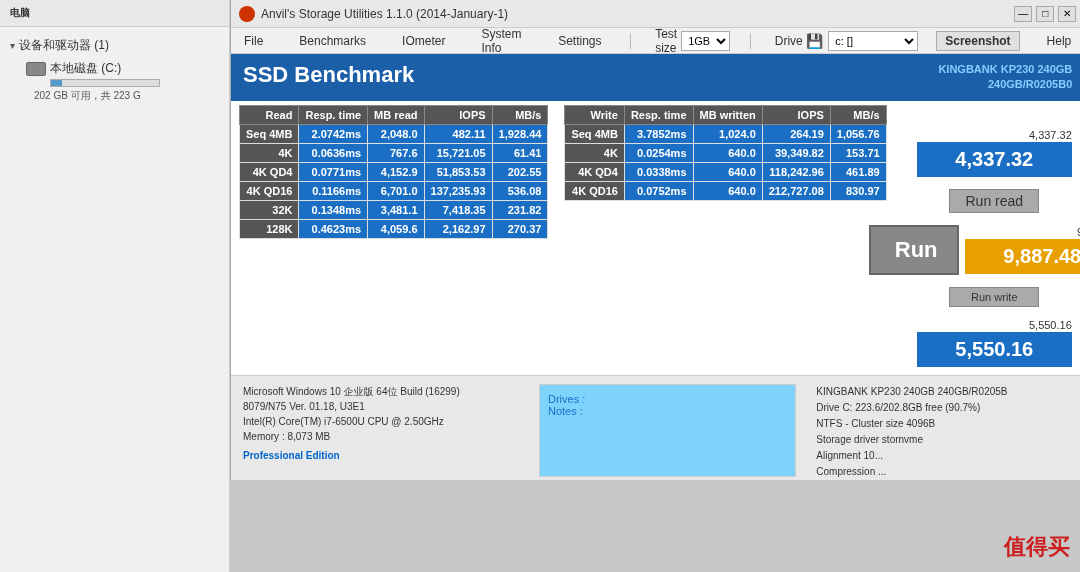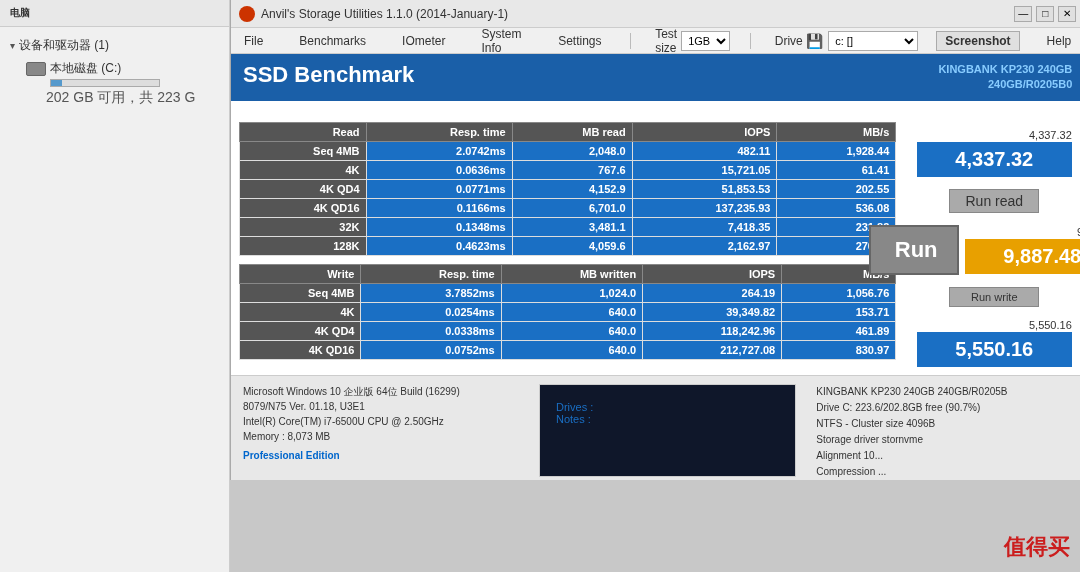--- a/index.html
+++ b/index.html
@@ -70,23 +70,23 @@
       height: 8px;
       background: #ddd;
       border: 1px solid #aaa;
       margin: 2px 0 2px 24px;
     }
     .disk-bar {
       height: 100%;
       background: #5599cc;
     }
     .disk-info {
-      font-size: 14px;
+      font-size: 10px;
       color: #555;
-      margin-left: 20px;
+      margin-left: 8px;
     }
 
     
     .main-window {
       flex: 1;
       height: 480px;
       background: #f5f5f5;
       display: flex;
       flex-direction: column;
       border-left: 1px solid #aaa;
@@ -324,39 +324,38 @@
     }
     .bottom-left .pro-edition {
       color: #0066cc;
       font-weight: bold;
       margin-top: 4px;
     }
     .bottom-middle {
       flex: 1;
       border: 1px solid #ccc;
       margin: 8px;
-      background: #0f172a;
-      padding: 16px;
+      background: #7dd3fc;
+      padding: 8px;
       font-size: 11px;
       color: #1a6fc4;
     }
     .bottom-right {
       width: 280px;
       padding: 8px 12px;
       font-size: 10px;
       color: #333;
       line-height: 1.6;
       overflow: hidden;
     }
 
     .tables-wrapper {
       display: flex;
-      flex-direction: column;
+      flex-direction: row;
       flex: 1;
-      margin-top: 17px;
     }
     .top-score {
       margin-top: 20px;
     }
     .mid-run {
       display: flex;
       flex-direction: column;
       align-items: center;
       gap: 4px;
     }

